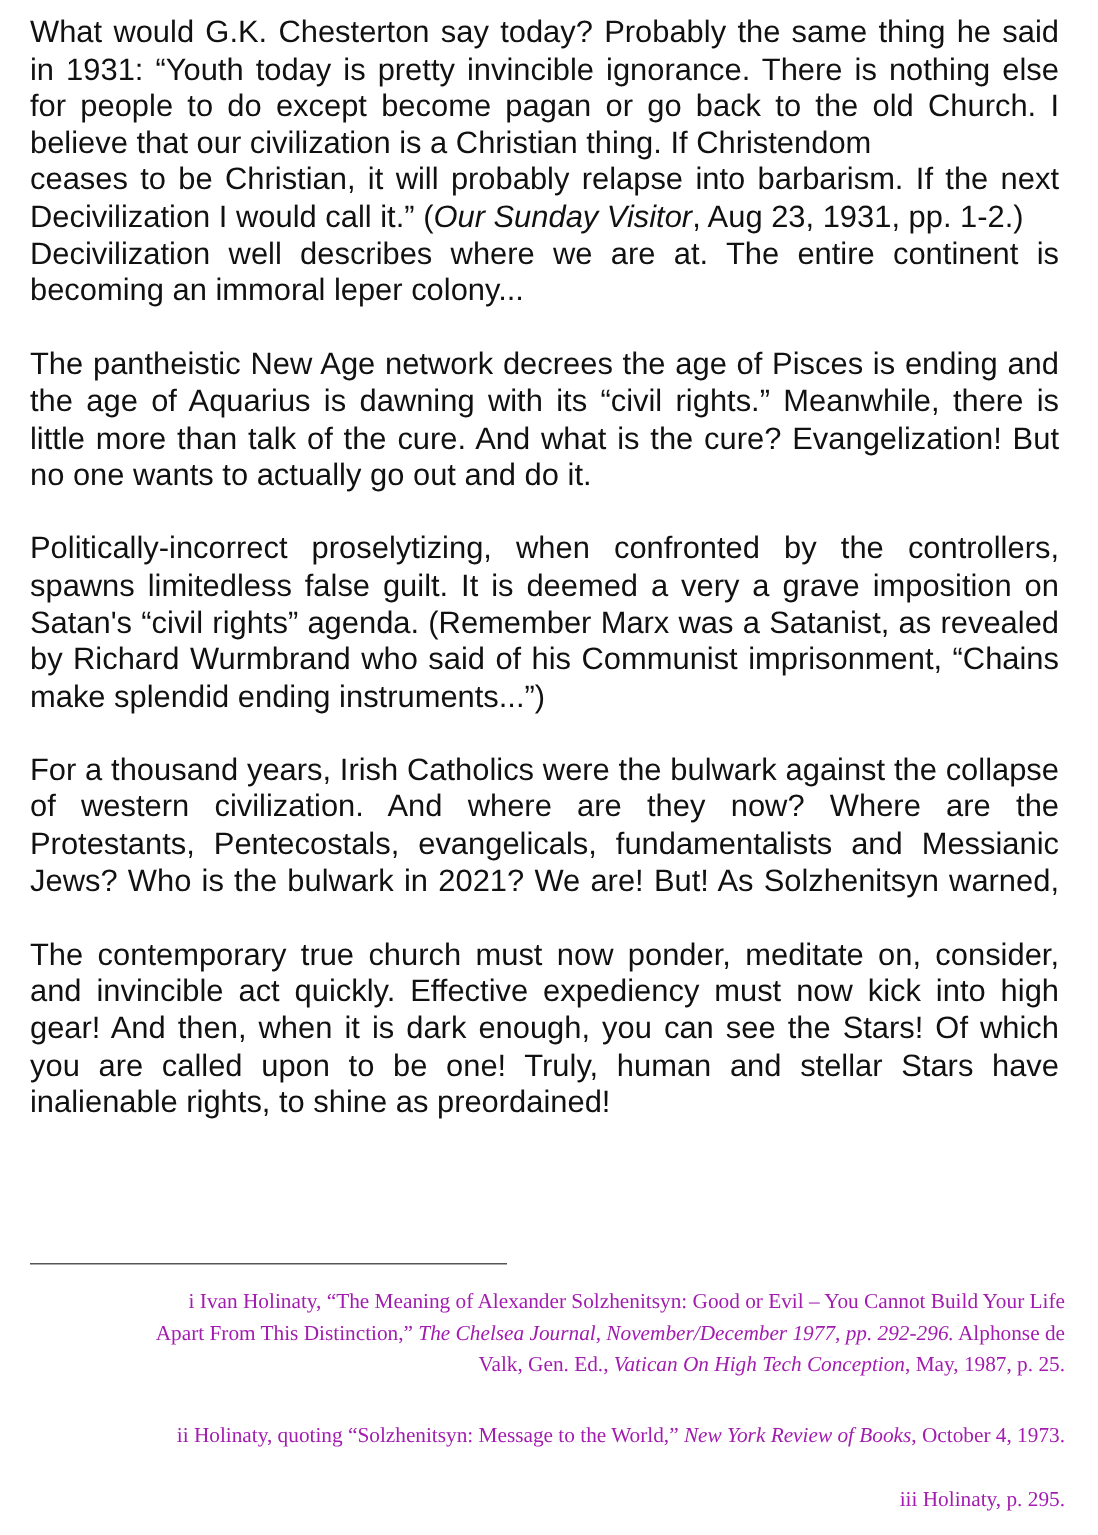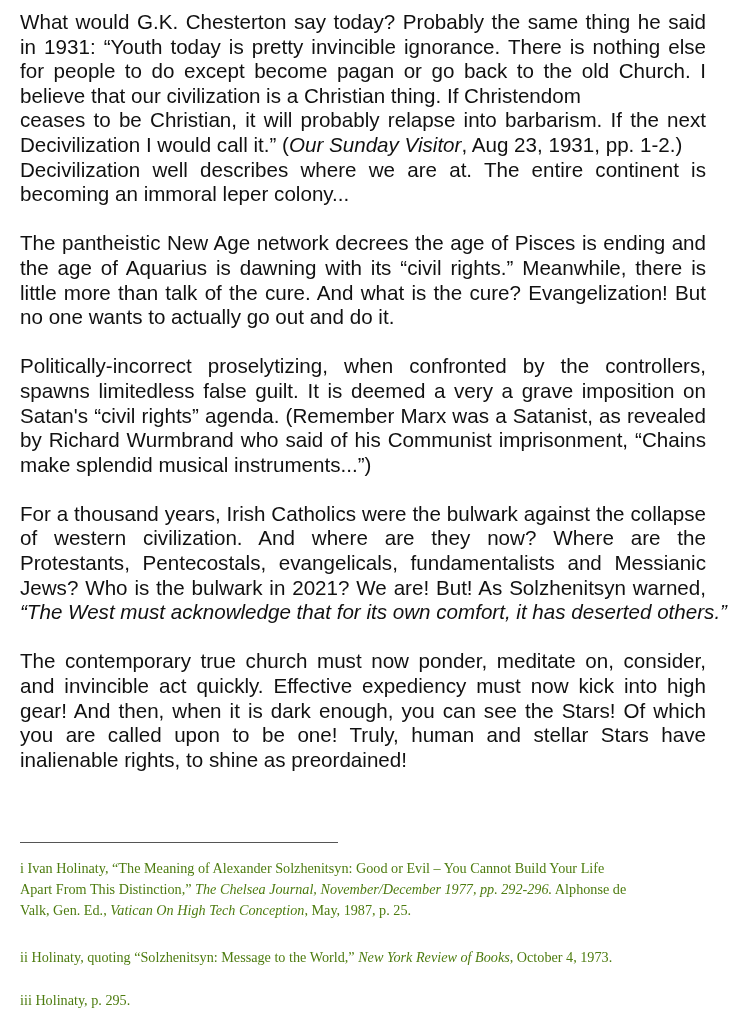--- a/index.html
+++ b/index.html
@@ -16,21 +16,21 @@
       text-align: justify;
     }
     .para .line { display: block; text-align: justify; text-align-last: justify; white-space: nowrap; }
     .para .line.last { text-align-last: left; }
     .para .line.short { text-align-last: left; }
     em { font-style: italic; }
     .rule { position: absolute; left: 20px; top: 842px; width: 318px; height: 0; border-top: 1.5px solid #555; }
     .fn {
       position: absolute; left: 20px; width: 690px;
       font-family: "Liberation Serif", "DejaVu Serif", serif;
-      font-size: 14.2px; line-height: 21px; color: #4d7c0f;
+      font-size: 14.2px; line-height: 21px; color: #a21caf; text-align: right;
     }
     .fn .fline { display: block; white-space: nowrap; }
   </style>
 </head>
 <body>
 
 <div class="page">
 
   <p class="para">
     <span class="line">What would G.K. Chesterton say today? Probably the same thing he said</span>
@@ -48,29 +48,28 @@
     <span class="line">the age of Aquarius is dawning with its “civil rights.” Meanwhile, there is</span>
     <span class="line">little more than talk of the cure. And what is the cure? Evangelization! But</span>
     <span class="line last">no one wants to actually go out and do it.</span>
   </p>
 
   <p class="para">
     <span class="line">Politically-incorrect proselytizing, when confronted by the controllers,</span>
     <span class="line">spawns limitedless false guilt. It is deemed a very a grave imposition on</span>
     <span class="line">Satan's “civil rights” agenda. (Remember Marx was a Satanist, as revealed</span>
     <span class="line">by Richard Wurmbrand who said of his Communist imprisonment, “Chains</span>
-    <span class="line last">make splendid musical instruments...”)</span>
+    <span class="line last">make splendid ending instruments...”)</span>
   </p>
 
   <p class="para">
     <span class="line">For a thousand years, Irish Catholics were the bulwark against the collapse</span>
     <span class="line">of western civilization. And where are they now? Where are the</span>
     <span class="line">Protestants, Pentecostals, evangelicals, fundamentalists and Messianic</span>
     <span class="line">Jews? Who is the bulwark in 2021? We are!  But!  As Solzhenitsyn warned,</span>
-    <span class="line last"><em>“The West must acknowledge that for its own comfort, it has deserted others.”</em></span>
   </p>
 
   <p class="para">
     <span class="line">The contemporary true church must now ponder, meditate on, consider,</span>
     <span class="line">and invincible act quickly.  Effective expediency must now kick into high</span>
     <span class="line">gear!  And then, when it is dark enough, you can see the Stars!  Of which</span>
     <span class="line">you are called upon to be one!   Truly, human and stellar Stars have</span>
     <span class="line last">inalienable rights, to shine as preordained!</span>
   </p>
 </div>

